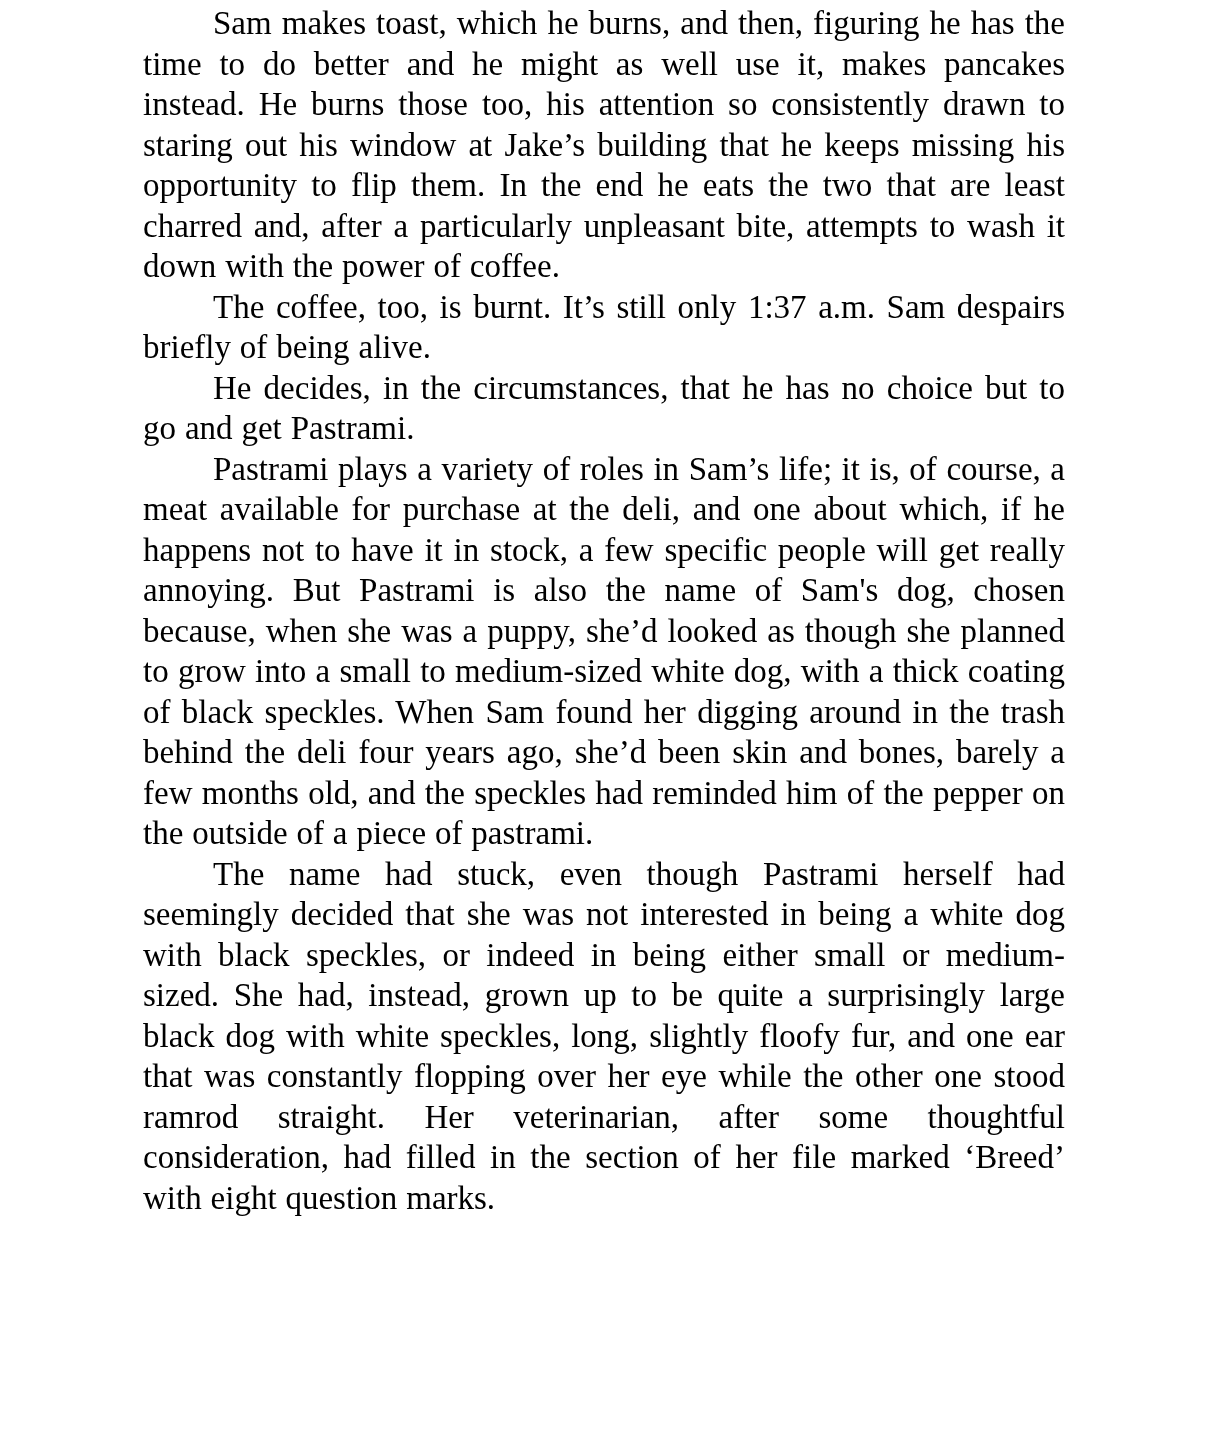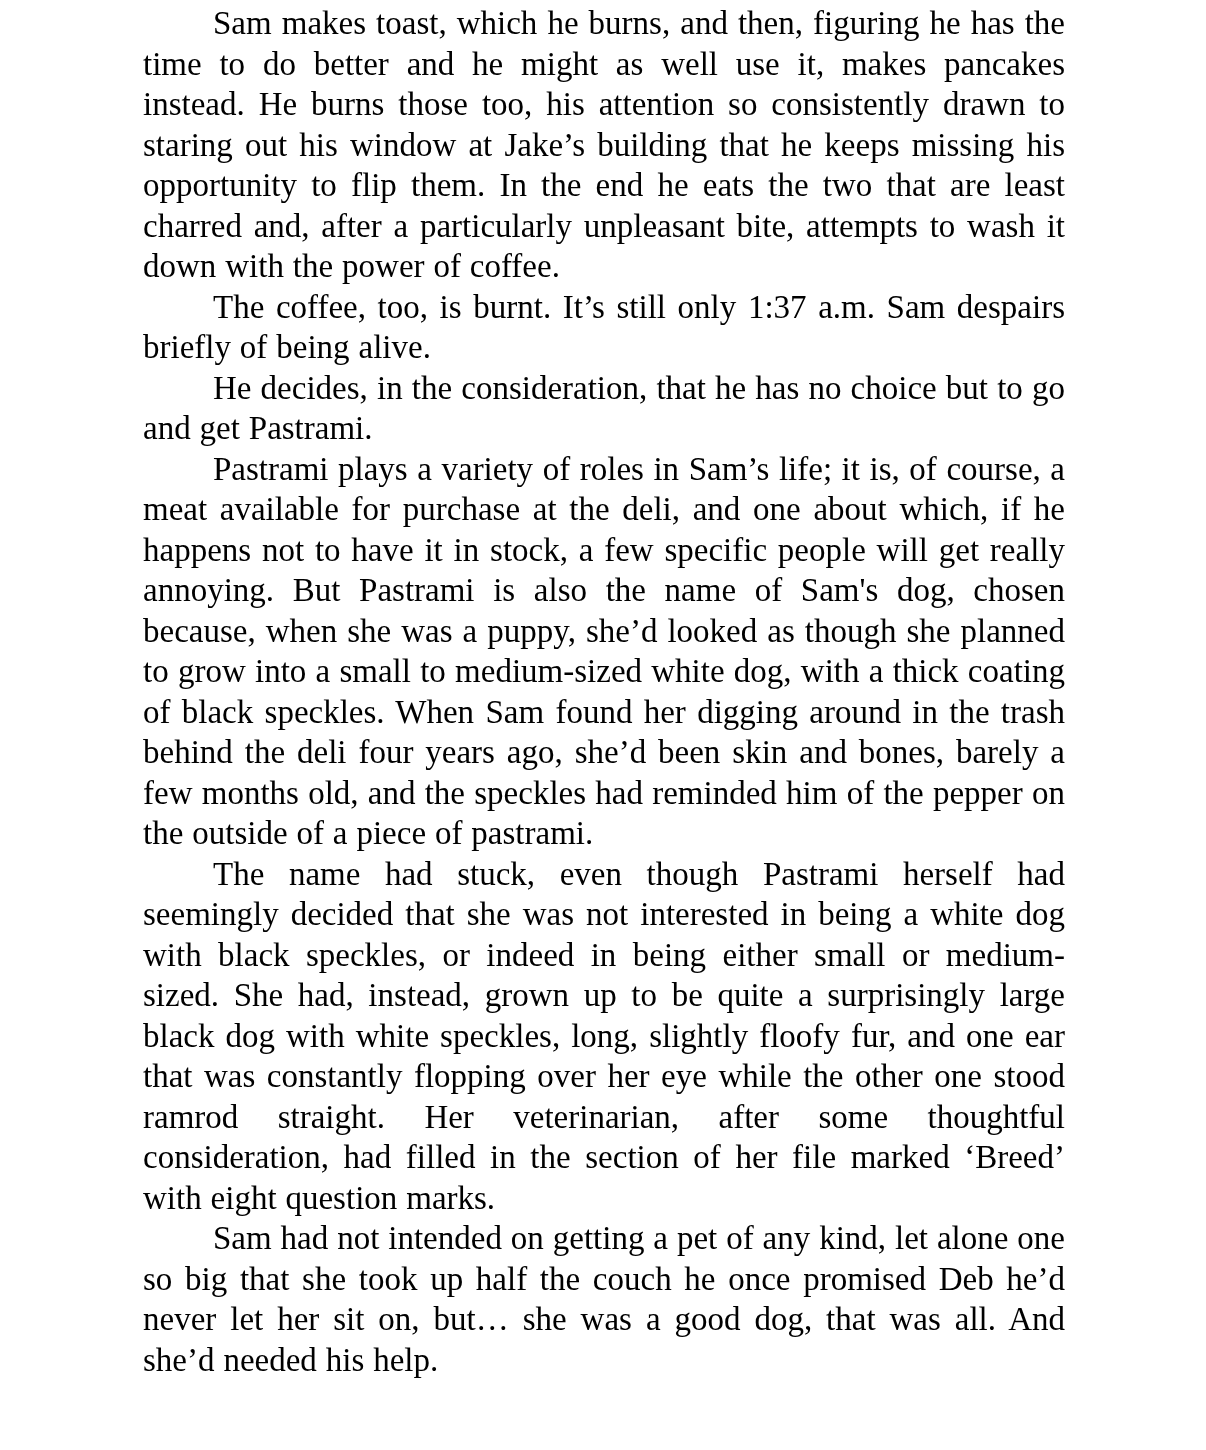--- a/index.html
+++ b/index.html
@@ -27,17 +27,16 @@
     text-indent: 70px;
     word-spacing: 0.02em;
   }
 </style>
 </head>
 <body>
 
 <div class="page">
   <p>Sam makes toast, which he burns, and then, figuring he has the time to do better and he might as well use it, makes pancakes instead. He burns those too, his attention so consistently drawn to staring out his window at Jake’s building that he keeps missing his opportunity to flip them. In the end he eats the two that are least charred and, after a particularly unpleasant bite, attempts to wash it down with the power of coffee.</p>
   <p>The coffee, too, is burnt. It’s still only 1:37 a.m. Sam despairs briefly of being alive.</p>
-  <p>He decides, in the consideration, that he has no choice but to go and get Pastrami.</p>
+  <p>He decides, in the circumstances, that he has no choice but to go and get Pastrami.</p>
   <p>Pastrami plays a variety of roles in Sam’s life; it is, of course, a meat available for purchase at the deli, and one about which, if he happens not to have it in stock, a few specific people will get really annoying. But Pastrami is also the name of Sam's dog, chosen because, when she was a puppy, she’d looked as though she planned to grow into a small to medium-sized white dog, with a thick coating of black speckles. When Sam found her digging around in the trash behind the deli four years ago, she’d been skin and bones, barely a few months old, and the speckles had reminded him of the pepper on the outside of a piece of pastrami.</p>
   <p>The name had stuck, even though Pastrami herself had seemingly decided that she was not interested in being a white dog with black speckles, or indeed in being either small or medium-sized. She had, instead, grown up to be quite a surprisingly large black dog with white speckles, long, slightly floofy fur, and one ear that was constantly flopping over her eye while the other one stood ramrod straight. Her veterinarian, after some thoughtful consideration, had filled in the section of her file marked ‘Breed’ with eight question marks.</p>
-  <p>Sam had not intended on getting a pet of any kind, let alone one so big that she took up half the couch he once promised Deb he’d never let her sit on, but… she was a good dog, that was all. And she’d needed his help.</p>
 </div>
 
 </body></html>

